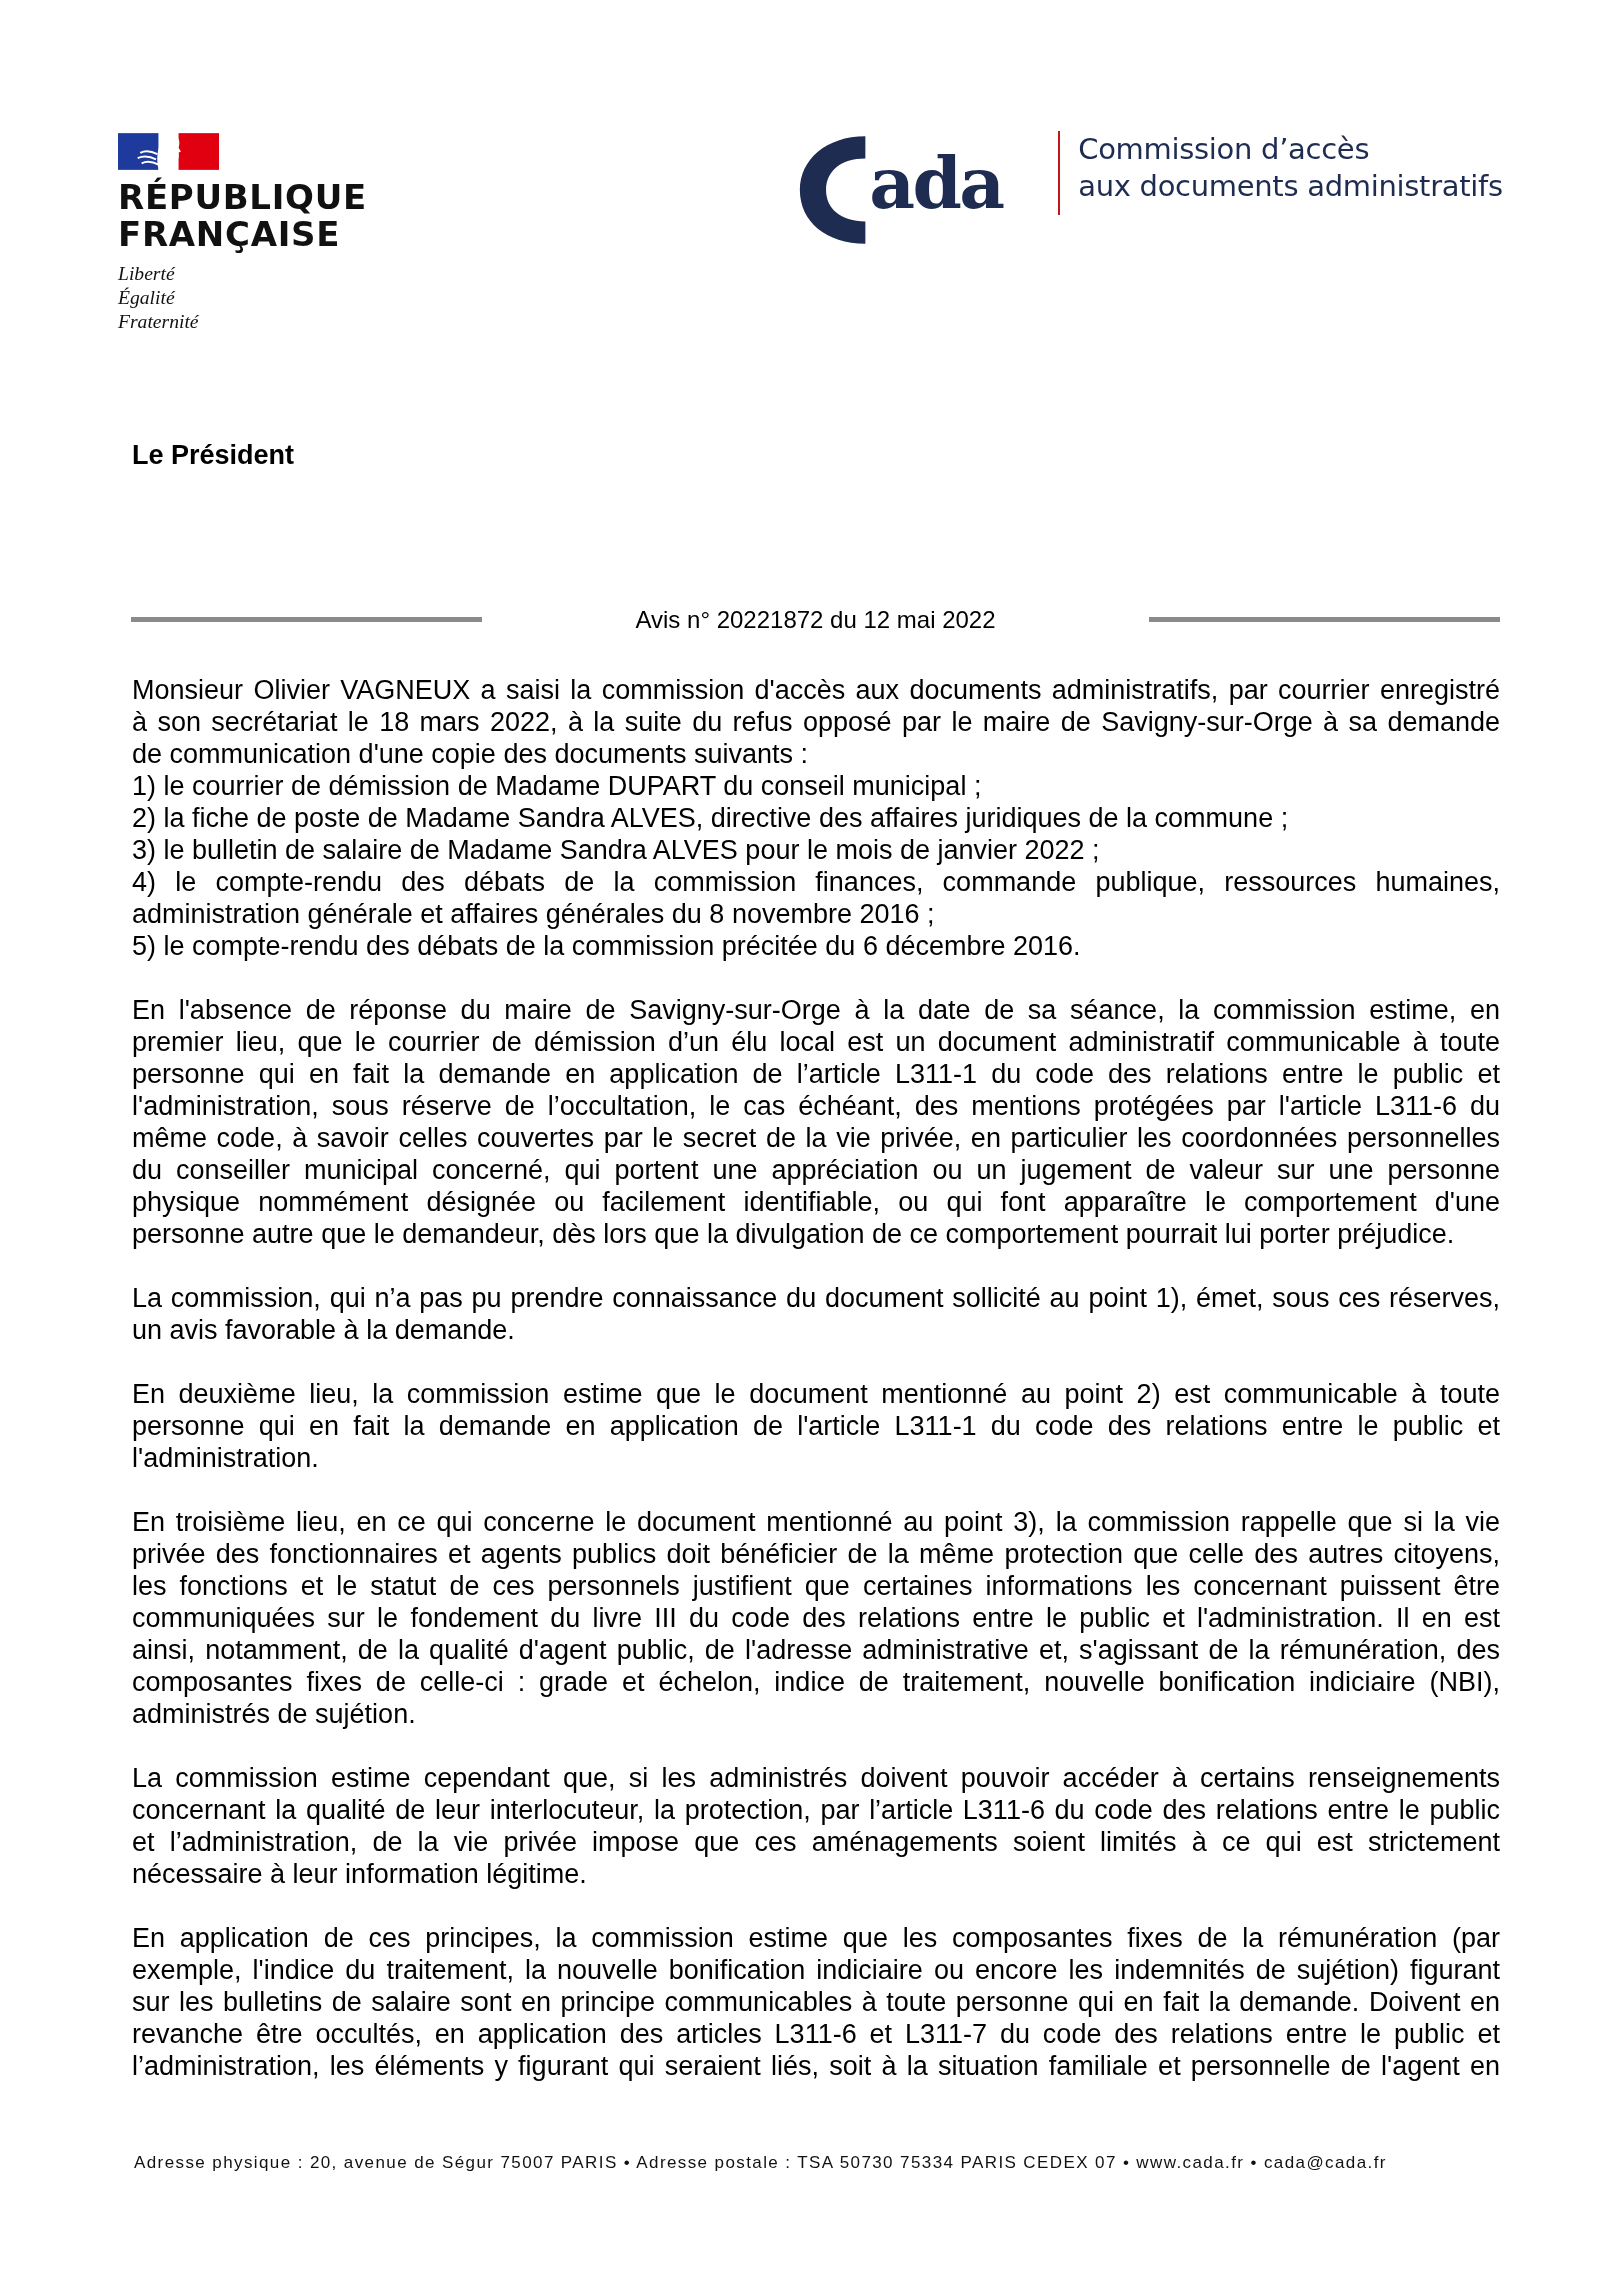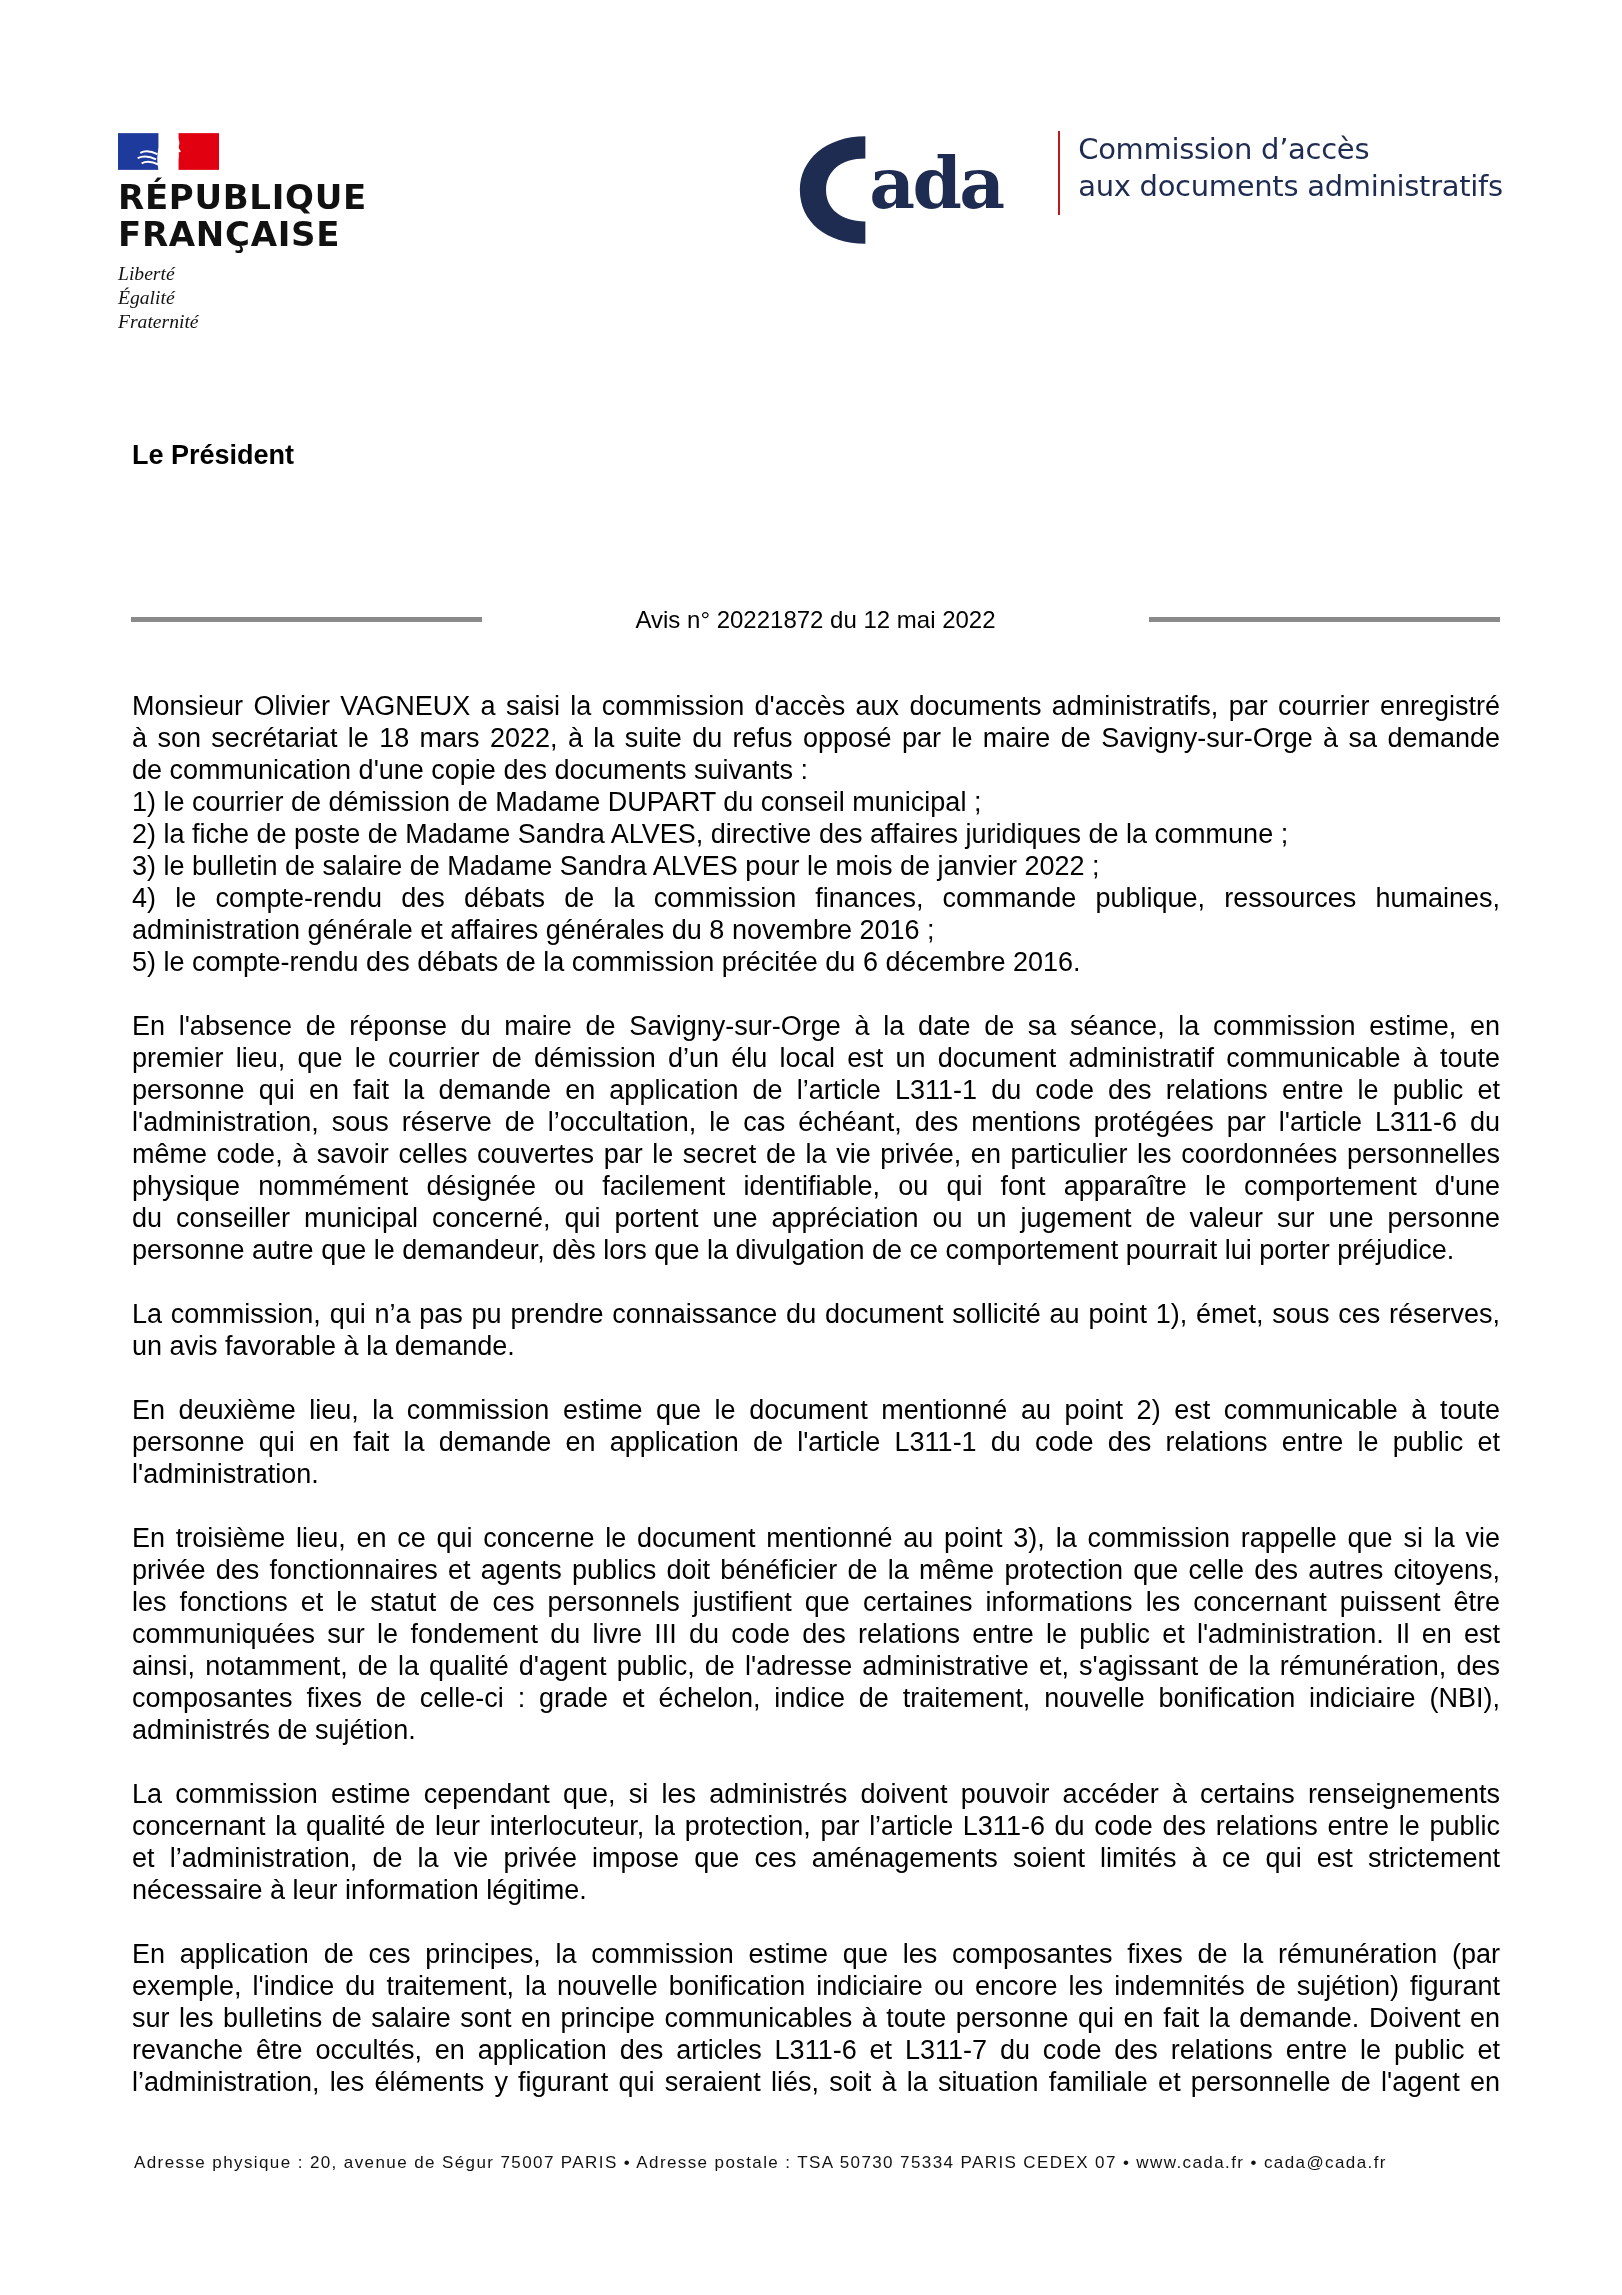--- a/index.html
+++ b/index.html
@@ -22,21 +22,21 @@
 
   .president { position: absolute; left: 132px; top: 440px; font-weight: bold; font-size: 27px; }
 
   .avis-row { position: absolute; left: 131px; top: 601px; width: 1369px; height: 39px; }
   .avis-rule { position: absolute; top: 15.7px; height: 5.2px; background: #8a8a8a; width: 351px; }
   .avis-rule.left { left: 0; }
   .avis-rule.right { right: 0; }
   .avis-title { position: absolute; left: 0; right: 0; top: 0; text-align: center; font-size: 24px; line-height: 37px; }
 
   .body-text { position: absolute; left: 132px; top: 674px; width: 1368px; font-size: 27px; line-height: 32px; }
-  .para { margin: 16px 0 32px 0; text-align: justify; }
+  .para { margin: 0 0 32px 0; text-align: justify; }
   .line { display: block; text-align: justify; text-align-last: justify; white-space: nowrap; }
   .line.last { text-align-last: left; }
 
   .footer { position: absolute; left: 134px; top: 2153px; width: 1368px; font-size: 17px; letter-spacing: 1.4px; color: #111; white-space: nowrap; }
 </style>
 </head>
 <body>
 
 <div class="marianne">
   <div class="flag">
@@ -92,22 +92,22 @@
       <div class="line">4) le compte-rendu des débats de la commission finances, commande publique, ressources humaines,</div>
       <div class="line last">administration générale et affaires générales du 8 novembre 2016 ;</div>
       <div class="line last">5) le compte-rendu des débats de la commission précitée du 6 décembre 2016.</div>
     </div>
     <div class="para">
       <div class="line">En l'absence de réponse du maire de Savigny-sur-Orge à la date de sa séance, la commission estime, en</div>
       <div class="line">premier lieu, que le courrier de démission d’un élu local est un document administratif communicable à toute</div>
       <div class="line">personne qui en fait la demande en application de l’article L311-1 du code des relations entre le public et</div>
       <div class="line">l'administration, sous réserve de l’occultation, le cas échéant, des mentions protégées par l'article L311-6 du</div>
       <div class="line">même code, à savoir celles couvertes par le secret de la vie privée, en particulier les coordonnées personnelles</div>
+      <div class="line">du conseiller municipal concerné, qui portent une appréciation ou un jugement de valeur sur une personne</div>
       <div class="line">physique nommément désignée ou facilement identifiable, ou qui font apparaître le comportement d'une</div>
-      <div class="line">du conseiller municipal concerné, qui portent une appréciation ou un jugement de valeur sur une personne</div>
       <div class="line last">personne autre que le demandeur, dès lors que la divulgation de ce comportement pourrait lui porter préjudice.</div>
     </div>
     <div class="para">
       <div class="line">La commission, qui n’a pas pu prendre connaissance du document sollicité au point 1), émet, sous ces réserves,</div>
       <div class="line last">un avis favorable à la demande.</div>
     </div>
     <div class="para">
       <div class="line">En deuxième lieu, la commission estime que le document mentionné au point 2) est communicable à toute</div>
       <div class="line">personne qui en fait la demande en application de l'article L311-1 du code des relations entre le public et</div>
       <div class="line last">l'administration.</div>

